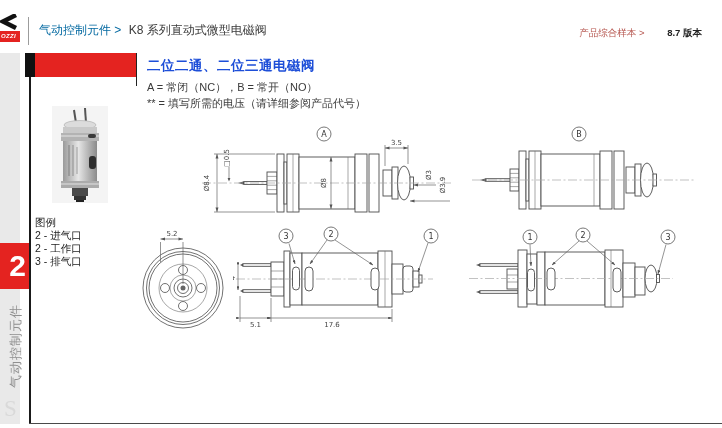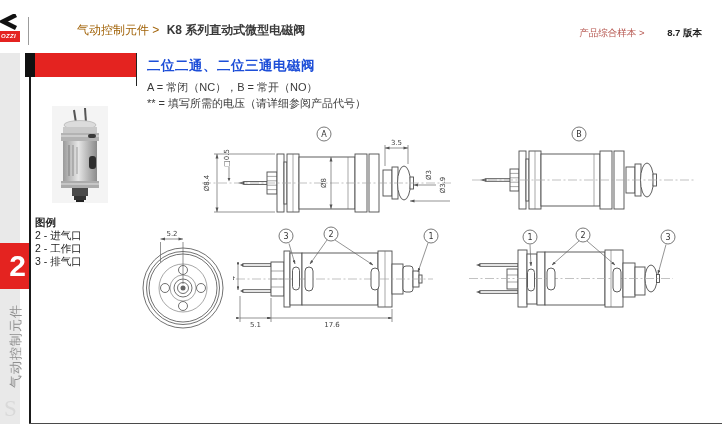--- a/index.html
+++ b/index.html
@@ -25,34 +25,34 @@
   }
   
   .logo-glyph{position:absolute;left:0;top:14px;}
   .logo-bar{
     position:absolute;left:0;top:31px;width:19px;height:11px;background:#e42320;
     color:#fff;font-size:6px;font-weight:bold;font-style:italic;line-height:11px;padding-left:1px;
     letter-spacing:.3px;overflow:hidden;
   }
   .header-divider{position:absolute;left:28px;top:17px;width:1px;height:28px;background:#9c9c9c;}
   .breadcrumb{position:absolute;left:39px;top:22px;font-size:12px;white-space:nowrap;}
-  .breadcrumb .crumb-section{color:#a16207;margin-left:38px;}
-  .breadcrumb .crumb-page{color:#3a3a3a;font-weight:bold;margin-left:4px;}
+  .breadcrumb .crumb-section{color:#0369a1;}
+  .breadcrumb .crumb-page{color:#3a3a3a;font-weight:normal;margin-left:4px;}
   .catalog-ref{position:absolute;right:20px;top:27px;font-size:9.5px;white-space:nowrap;}
   .catalog-ref .ref-label{color:#b5544d;}
   .catalog-ref .ref-version{color:#222;font-weight:bold;margin-left:20px;}
   
   .title-cap{position:absolute;left:25px;top:53px;width:10px;height:24px;background:#111;}
   .title-redbar{position:absolute;left:35px;top:53px;width:101px;height:24px;background:#e42320;}
   .title-tick{position:absolute;left:136px;top:53px;width:1px;height:33px;background:#222;}
   .page-title{position:absolute;left:147px;top:57px;font-size:13.5px;font-weight:bold;color:#1d4ed8;letter-spacing:.5px;}
   .notes{position:absolute;left:147px;top:80px;font-size:11px;line-height:15.5px;color:#3a3a3a;}
   
   .legend{position:absolute;left:35px;top:216px;font-size:10.5px;line-height:13px;color:#222;}
-  .legend .legend-title{font-weight:bold;}
+  .legend .legend-title{font-weight:normal;}
   
   .d-svg{position:absolute;}
   .d-svg .ol{stroke:#4d4d4d;stroke-width:.9;fill:#fff;}
   .d-svg .ln{stroke:#4d4d4d;stroke-width:.8;fill:none;}
   .d-svg .thin{stroke:#6b6b6b;stroke-width:.6;fill:none;}
   .d-svg .cl{stroke:#a8a8a8;stroke-width:.7;fill:none;stroke-dasharray:9 2.5 2 2.5;}
   .d-svg .dim{stroke:#666;stroke-width:.7;fill:none;}
   .d-svg text{fill:#444;font-family:"DejaVu Sans", sans-serif;font-size:7px;}
   .d-svg .bal{stroke:#555;stroke-width:.8;fill:#fff;}
   .d-svg .bal-t{font-size:8px;fill:#333;}

